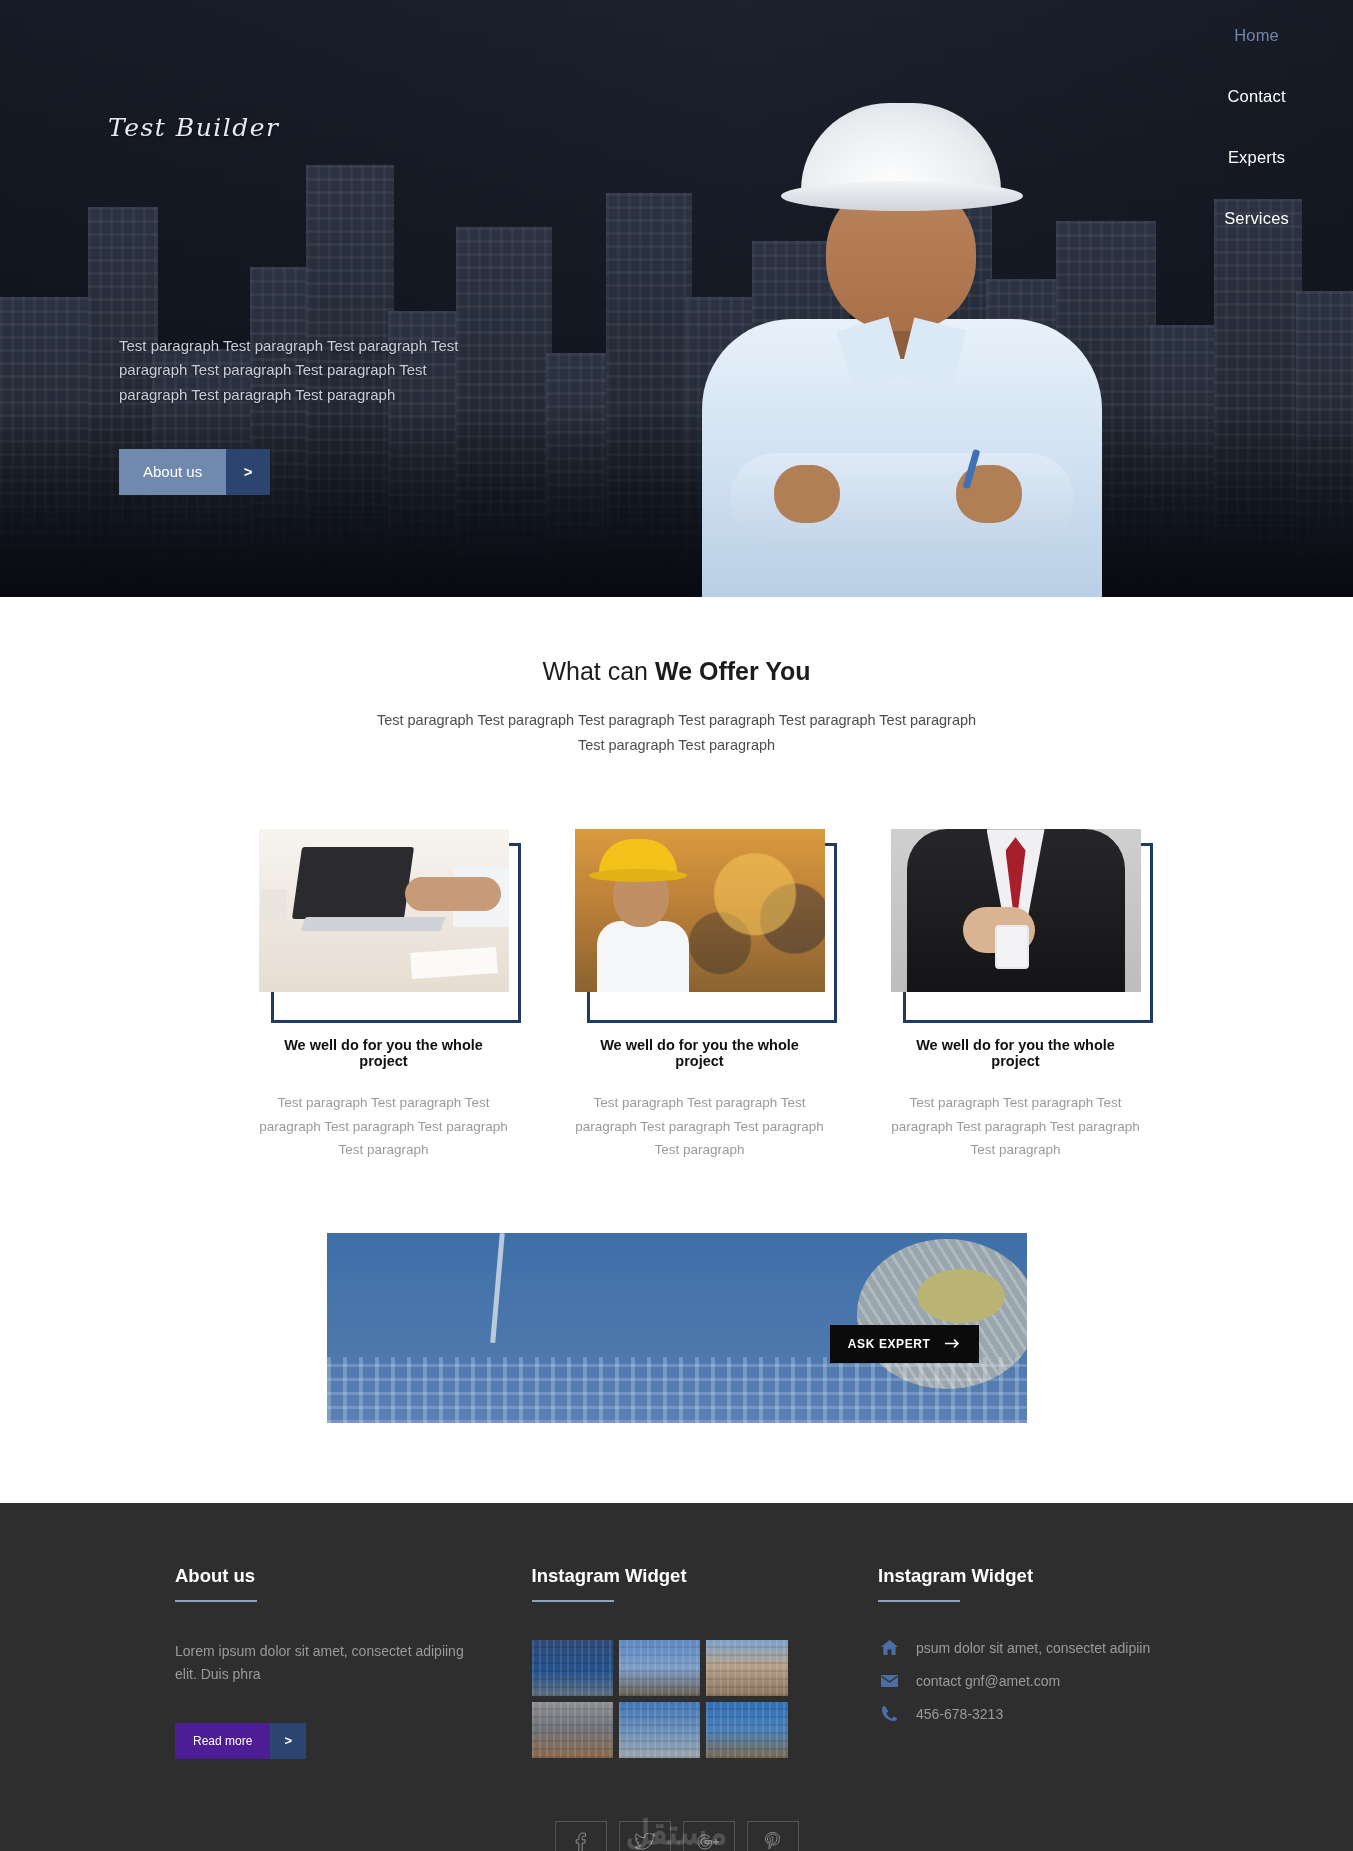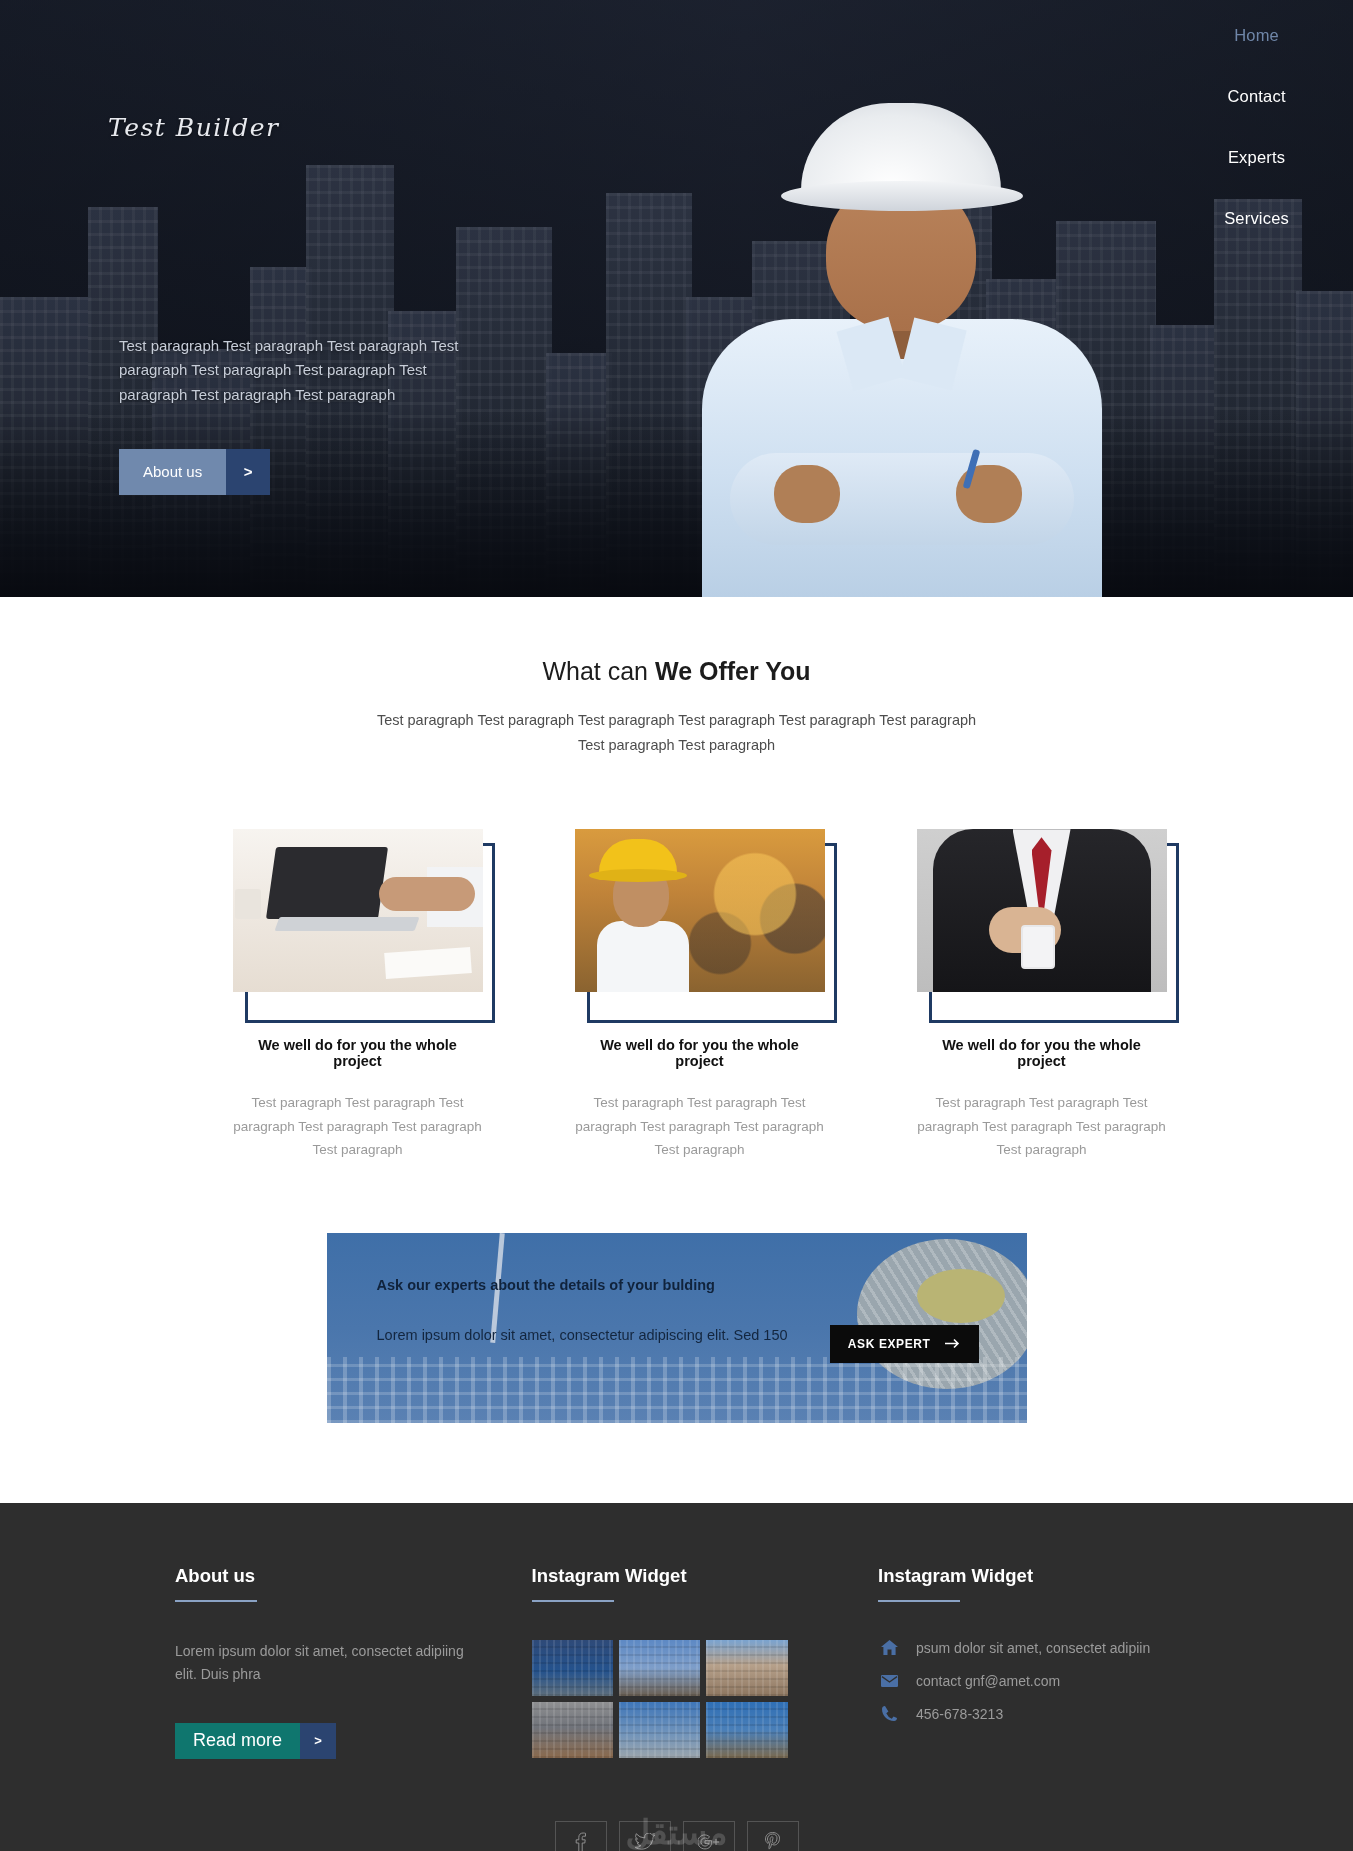--- a/index.html
+++ b/index.html
@@ -142,21 +142,21 @@
   .offer-h {
     text-align:center; font-size:25px; color:#1c1c1c; font-weight:400;
   }
   .offer-h b { font-weight:bold; }
   .offer-sub {
     text-align:center; font-size:14.5px; color:#4d4d4d;
     line-height:1.7; width:600px; margin:22px auto 0;
   }
 
   .cards {
-    display:flex; justify-content:center; gap:92px;
+    display:flex; justify-content:center; gap:66px;
     padding:72px 0 0;
     margin-left:46px;
   }
   .card { width:250px; }
   .card-frame { position:relative; width:250px; height:180px; margin-bottom:28px; }
   .card-frame .deco {
     position:absolute; left:12px; top:14px; width:250px; height:180px;
     border:3px solid #1f3a63;
   }
   .card-img {
@@ -307,21 +307,21 @@
   .fcol { width:300px; }
   .fcol.mid { width:290px; }
   .f-h {
     font-size:18.5px; color:#fff; font-weight:bold; padding-bottom:13px;
   }
   .f-rule { width:82px; height:2px; background:#8aa2c4; margin-bottom:38px; }
   .f-p { font-size:14px; color:#9b9b9b; line-height:1.68; margin-bottom:36px; }
 
   .readmore { display:inline-flex; height:36px; }
   .readmore .rm-main{
-    background:#0f766e; color:#fff; font-size:18px;
+    background:#4c1d95; color:#fff; font-size:12px;
     display:flex;align-items:center;padding:0 18px;cursor:pointer;
   }
   .readmore .rm-arrow{
     background:#2b4470;color:#fff;font-size:13px;font-weight:bold;
     display:flex;align-items:center;justify-content:center;width:36px;cursor:pointer;
   }
 
   .ig-grid { display:grid; grid-template-columns:repeat(3,1fr); gap:6px; width:256px; }
   .ig-cell { height:56px; overflow:hidden; }
   .ig1{background:linear-gradient(180deg,#2e4a78 0%,#24528d 55%,#5d6e7c 100%);}
@@ -485,24 +485,20 @@
   </div>
 
   <div class="cta-wrap">
     <div class="cta">
       <div class="cta-scene">
         <div class="crane"></div>
         <div class="dome"></div>
         <div class="domecore"></div>
         <div class="struct"></div>
       </div>
-      <div class="cta-inner">
-        <div class="cta-h">Ask our experts about the details of your bulding</div>
-        <div class="cta-p">Lorem ipsum dolor sit amet, consectetur adipiscing elit. Sed 150</div>
-      </div>
       <div class="ask-btn">
         <span>ASK EXPERT</span>
         <svg width="16" height="11" viewBox="0 0 16 11">
           <path d="M0 5.5h12M9 1.5l4 4-4 4" stroke="#fff" stroke-width="1.6" fill="none"></path>
         </svg>
       </div>
     </div>
   </div>
 </section>
 

